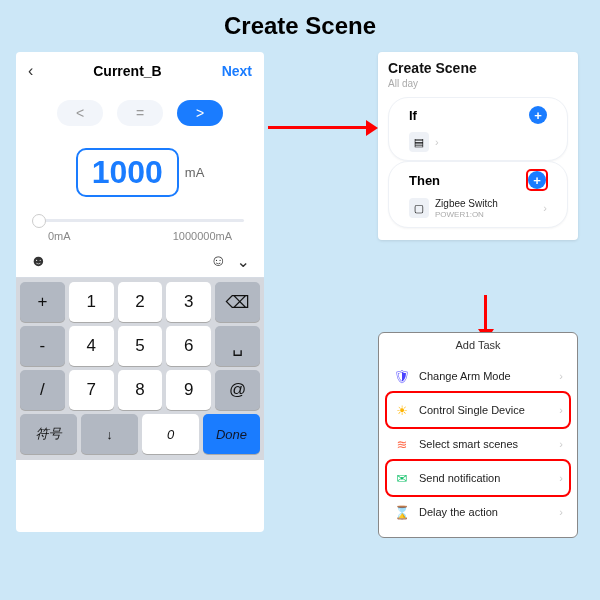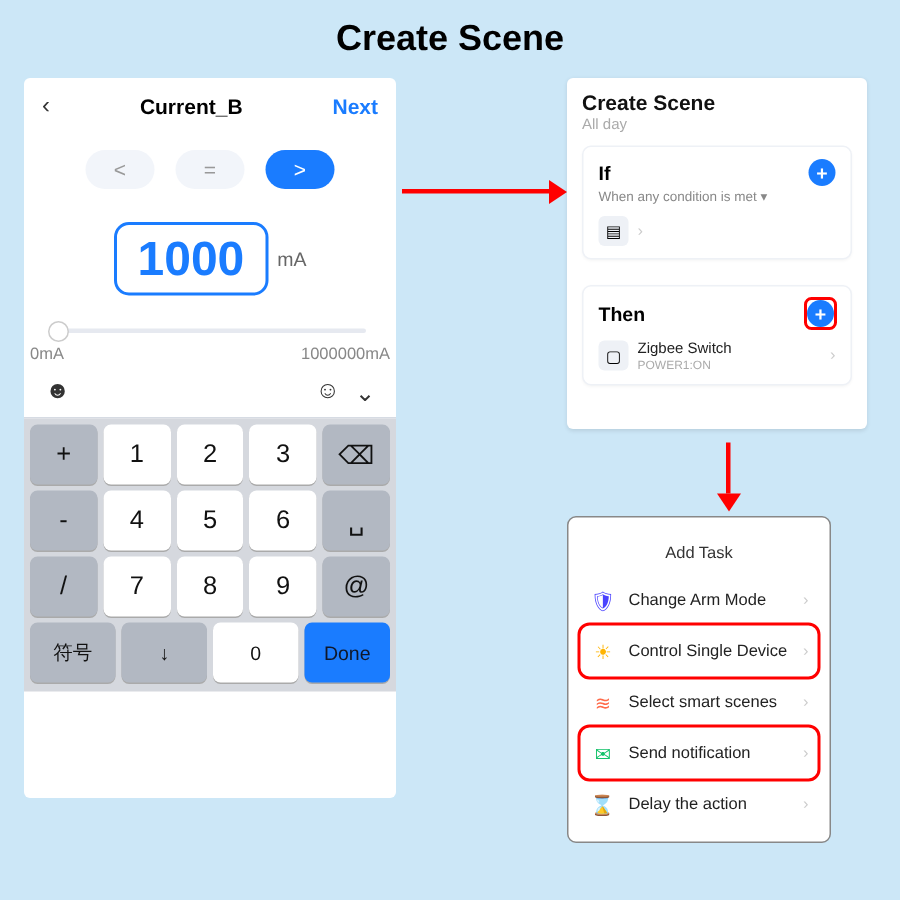--- a/index.html
+++ b/index.html
@@ -13,56 +13,56 @@
   .pl-title { font-weight: bold; color:#000000; }
   .pl-next { color:#1a7cff; font-weight:600; }
   .op-row { display:flex; justify-content:center; gap:14px; margin-top:10px; }
   .op { width:46px; height:26px; border-radius:14px; display:flex; align-items:center; justify-content:center; font-size:14px; color:#999; background:#f2f5fa; }
   .op.sel { background:#1a7cff; color:#fff; }
   .val-row { display:flex; align-items:center; justify-content:center; gap:6px; margin-top:22px; }
   .val-box { border:2px solid #1a7cff; border-radius:10px; padding:4px 14px; font-size:32px; color:#1a7cff; font-weight:600; }
   .val-unit { font-size:13px; color:#666; }
   .slider { margin: 22px 20px 4px; height:3px; background:#e6e9f0; border-radius:2px; position:relative; }
   .slider::after { content:""; position:absolute; left:-4px; top:-5px; width:12px; height:12px; border-radius:50%; background:#fff; border:1px solid #ccc; }
-  .range-labels { display:flex; justify-content:space-between; padding:4px 4px; font-size:11px; color:#888; }
+  .range-labels { display:flex; justify-content:space-between; padding:4px 32px; font-size:11px; color:#888; }
   .icon-bar { display:flex; justify-content:space-between; padding:6px 14px 6px; border-bottom:1px solid #d6dbe3; }
   .icon-bar span { font-size:16px; color:#333; }
   .keyboard { background:#d5d8de; padding:4px 4px 2px; }
   .krow { display:flex; gap:4px; margin-bottom:4px; }
   .key { flex:1; height:40px; background:#fff; border-radius:5px; display:flex; align-items:center; justify-content:center; font-size:17px; color:#111; box-shadow:0 1px 0 #aaa; }
   .key.dark { background:#b2b8c2; }
   .key.done { background:#1a7cff; color:#0f172a; font-size:14px; }
-  .krow.bottom .key { font-size:13px; }
+  .krow.bottom .key { font-size:13px;font-style:italic; }
 
   
   .arrow1 { position:absolute; left:268px; top:120px; width:110px; height:16px; }
   .arrow-shaft { position:absolute; top:6px; left:0; right:12px; height:3px; background:#f00; }
   .arrow-head-r { position:absolute; right:0; top:0; width:0; height:0; border-left:12px solid #f00; border-top:8px solid transparent; border-bottom:8px solid transparent; }
   .arrow2 { position:absolute; left:478px; top:295px; width:16px; height:46px; }
   .arrow2 .shaft { position:absolute; left:6px; top:0; bottom:12px; width:3px; background:#f00; }
   .arrow2 .head { position:absolute; bottom:0; left:0; width:0; height:0; border-top:12px solid #f00; border-left:8px solid transparent; border-right:8px solid transparent; }
 
   
   .phone-rt { position:absolute; left:378px; top:52px; width:200px; background:#fff; border-radius:4px; padding:8px 10px 12px; box-shadow:0 1px 3px rgba(0,0,0,.1);}
   .rt-title { font-weight:bold; font-size:14px; color:#111; }
   .rt-sub { font-size:10px; color:#aaa; margin:2px 0 8px; }
-  .card { background:#fff; border:1px solid #eef1f6; border-radius:6px; padding:8px 10px; margin-bottom:17px; box-shadow:0 1px 2px rgba(0,0,0,.04); }
+  .card { background:#fff; border:1px solid #eef1f6; border-radius:20px; padding:8px 20px; margin-bottom:0; box-shadow:0 1px 2px rgba(0,0,0,.04); }
   .card-head { display:flex; align-items:center; justify-content:space-between; }
   .plus { width:18px; height:18px; border-radius:50%; background:#1a7cff; color:#fff; display:flex; align-items:center; justify-content:center; font-size:13px; font-weight:bold; }
   .cond-line { font-size:9px; color:#888; margin-top:2px; }
   .dev-row { display:flex; align-items:center; gap:6px; margin-top:8px; }
   .dev-icon { width:20px; height:20px; background:#eef1f6; border-radius:4px; font-size:11px; display:flex; align-items:center; justify-content:center; }
   .dev-text { flex:1; }
   .dev-text .dn { font-size:10px; color:#222; line-height:1.15; }
   .dev-text .ds { font-size:8px; color:#aaa; }
   .chev { color:#ccc; font-size:11px; }
   .hl-red { outline:2px solid #f00; outline-offset:-1px; padding:1px; border-radius:4px;}
 
   
-  .phone-rb { position:absolute; left:378px; top:344px; width:176px; background:#fff; border-radius:6px; border:1px solid #888; padding:14px 8px 8px; }
+  .phone-rb { position:absolute; left:378px; top:332px; width:200px; background:#fff; border-radius:6px; border:1px solid #888; padding:2px 8px 8px; }
   .rb-title { text-align:center; font-size:11px; color:#333; margin:4px 0 8px; }
   .task { display:flex; align-items:center; gap:8px; padding:8px 6px; font-size:11px; color:#222; border-radius:6px; }
   .task .ic { width:18px; height:18px; display:flex; align-items:center; justify-content:center; font-size:13px; }
   .task .chev { margin-left:auto; }
   .task.hl { outline:2px solid #f00; outline-offset:0; }
   .ic.shield{color:#4a42ff;} .ic.sun{color:#ffb400;} .ic.scenes{color:#ff6b4a;} .ic.msg{color:#15c26b;} .ic.hour{color:#2aa8ff;}
 </style>
 </head>
 <body>
 
@@ -133,21 +133,20 @@
 
 <div class="phone-rt">
   <div class="rt-title">Create Scene</div>
   <div class="rt-sub">All day</div>
 
   <div class="card">
     <div class="card-head">
       <div style="font-weight:bold;font-size:13px">If</div>
       <div class="plus">+</div>
     </div>
-    <div class="cond-line">When any condition is met ▾</div>
     <div class="dev-row">
       <div class="dev-icon">▤</div>
       <div class="chev">›</div>
     </div>
   </div>
 
   <div class="card">
     <div class="card-head">
       <div style="font-weight:bold;font-size:13px">Then</div>
       <span class="hl-red">

